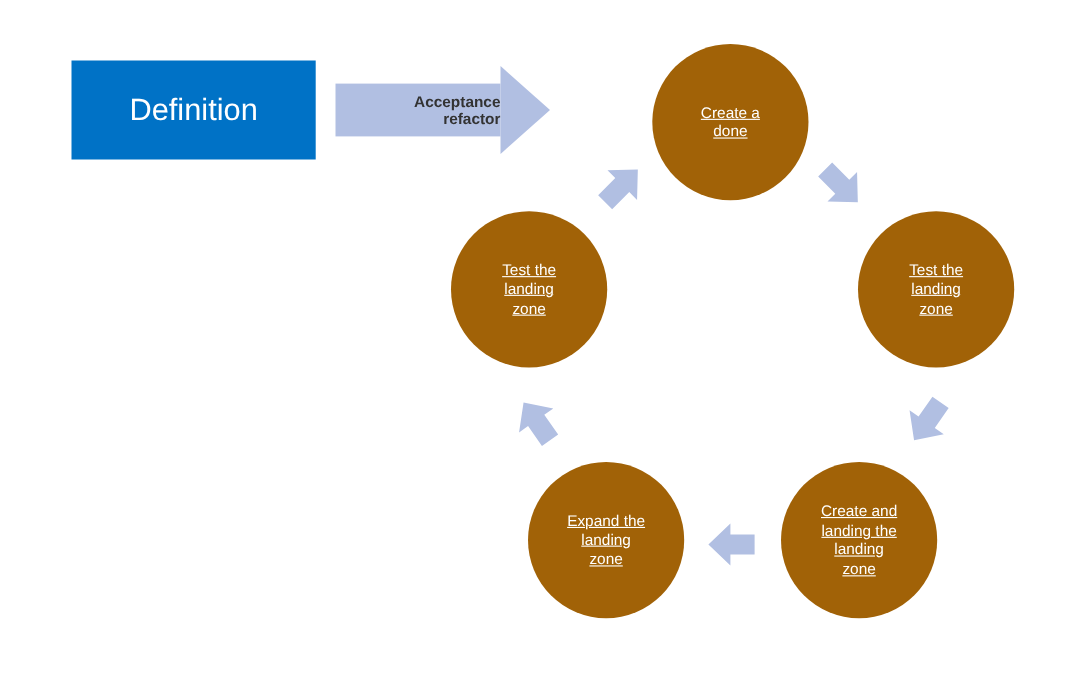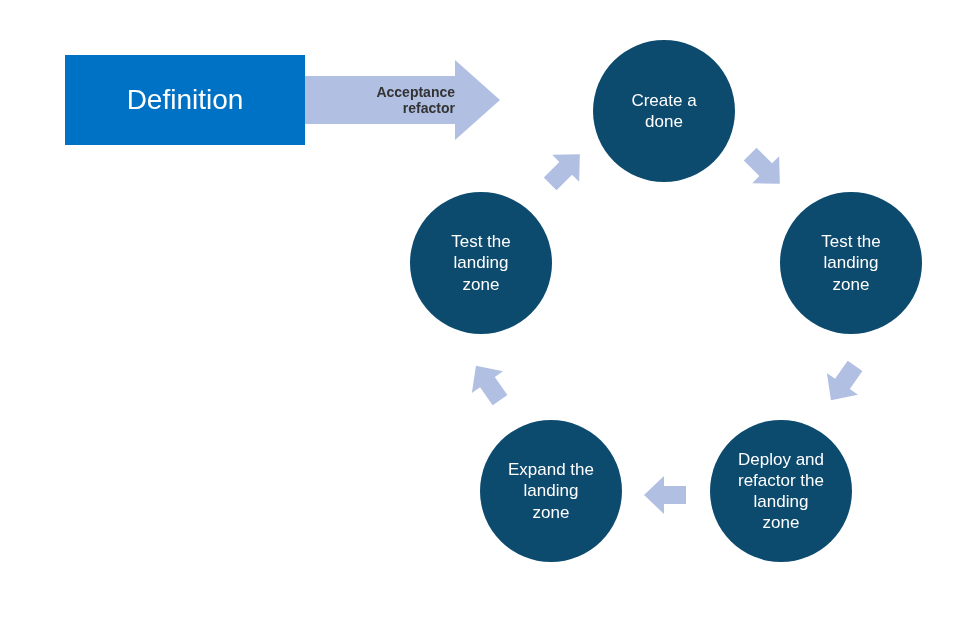--- a/index.html
+++ b/index.html
@@ -11,21 +11,21 @@
     font-family: "Segoe UI Light", "Segoe UI", Arial, sans-serif;
     position: relative;
     overflow: hidden;
   }
 
   
   .def-box {
     position: absolute;
     left: 65px;
     top: 55px;
-    width: 240px;
+    width: 222px;
     height: 90px;
     background: #0072C6;
     display: flex;
     flex-direction: column;
     justify-content: center;
     align-items: center;
     color: #fff;
     font-size: 28px;
     font-weight: 300;
     line-height: 1.15;
@@ -73,31 +73,32 @@
     left: 380px;
     top: 30px;
     width: 565px;
     height: 575px;
   }
   .circle {
     position: absolute;
     width: 142px;
     height: 142px;
     border-radius: 50%;
-    background: #0c4a6e;
+    background: #a16207;
     color: #fff;
     display: flex;
     flex-direction: column;
     justify-content: center;
     align-items: center;
     text-align: center;
-    font-size: 17px;
+    font-size: 14px;
     font-weight: 300;
     line-height: 1.25;
     font-family: "Segoe UI", Arial, sans-serif;
+    text-decoration: underline;
   }
 
   
   .c0 { left: 213px; top: 10px; }   
   .c1 { left: 400px; top: 162px; }  
   .c2 { left: 330px; top: 390px; }  
   .c3 { left: 100px; top: 390px; }  
   .c4 { left: 30px;  top: 162px; }  
 
   
@@ -138,22 +139,22 @@
     <span>done</span>
   </div>
 
   <div class="circle c1">
     <span>Test the</span>
     <span>landing</span>
     <span>zone</span>
   </div>
 
   <div class="circle c2">
-    <span>Deploy and</span>
-    <span>refactor the</span>
+    <span>Create and</span>
+    <span>landing the</span>
     <span>landing</span>
     <span>zone</span>
   </div>
 
   <div class="circle c3">
     <span>Expand the</span>
     <span>landing</span>
     <span>zone</span>
   </div>
 

